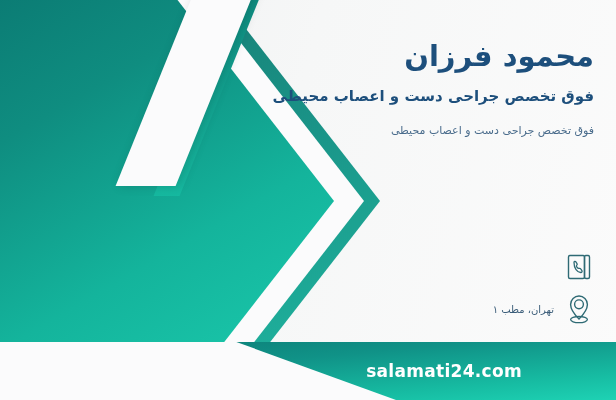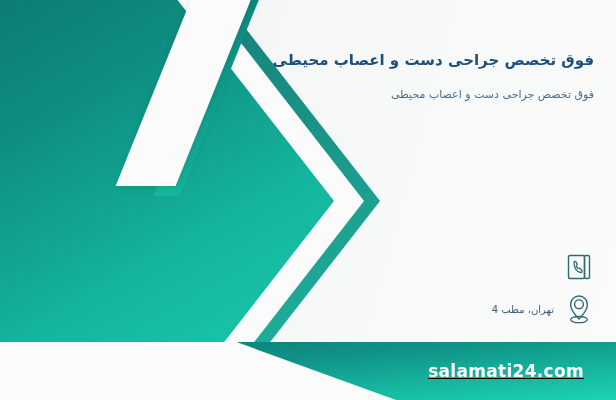--- a/index.html
+++ b/index.html
@@ -195,22 +195,21 @@
     bottom: 0;
     height: 58px;
     background: linear-gradient(175deg, #0b7a74 0%, #109287 38%, #17bda3 78%, #1ed2b4 100%);
   }
   .footer-inner {
     position: absolute;
     left: 0; right: 0; top: 0; bottom: 0;
     display: flex;
     align-items: center;
     justify-content: flex-end;
-    padding-right: 32px;
-    text-decoration: underline;
+    padding-right: 94px;
   }
   .footer-url {
     color: #ffffff;
     font-size: 17px;
     font-weight: bold;
     letter-spacing: .3px;
   }
   
   .footer-notch {
     position: absolute;
@@ -241,20 +240,21 @@
   <div class="teal-layer">
     <div class="chev-shadow"></div>
     <div class="chev-white"></div>
     <div class="chev-main"></div>
     <div class="sliver-2"></div>
     <div class="sliver"></div>
   </div>
 
 
   <div class="info">
+    <div class="doc-name">محمود فرزان</div>
     <div class="doc-spec">فوق تخصص جراحی دست و اعصاب محیطی</div>
     <div class="doc-spec-sub">فوق تخصص جراحی دست و اعصاب محیطی</div>
   </div>
 
   <div class="contacts">
 
     <div class="c-row">
       <span class="c-icon">
         <svg width="26" height="28" viewBox="0 0 26 28" fill="none">
           <rect x="2.5" y="2.5" width="16" height="23" rx="1.5" stroke="currentColor" stroke-width="1.4"></rect>
@@ -270,21 +270,21 @@
 
     <div class="c-row">
       <span class="c-icon">
         <svg width="28" height="32" viewBox="0 0 28 32" fill="none">
           <path d="M14 3 C9.4 3, 5.6 6.8, 5.6 11.4 C5.6 17.4, 14 26, 14 26
                    C14 26, 22.4 17.4, 22.4 11.4 C22.4 6.8, 18.6 3, 14 3 Z" stroke="currentColor" stroke-width="1.4" fill="none"></path>
           <circle cx="14" cy="11.3" r="4.4" stroke="currentColor" stroke-width="1.4" fill="none"></circle>
           <ellipse cx="14" cy="26.6" rx="8.4" ry="3.1" stroke="currentColor" stroke-width="1.3" fill="none"></ellipse>
         </svg>
       </span>
-      <span class="c-text">تهران، مطب 4</span>
+      <span class="c-text">تهران، مطب ۱</span>
     </div>
 
   </div>
 
   <div class="footer">
     <div class="footer-notch"></div>
     <div class="footer-notch-white"></div>
     <div class="footer-inner">
       <span class="footer-url">salamati24.com</span>
     </div>

